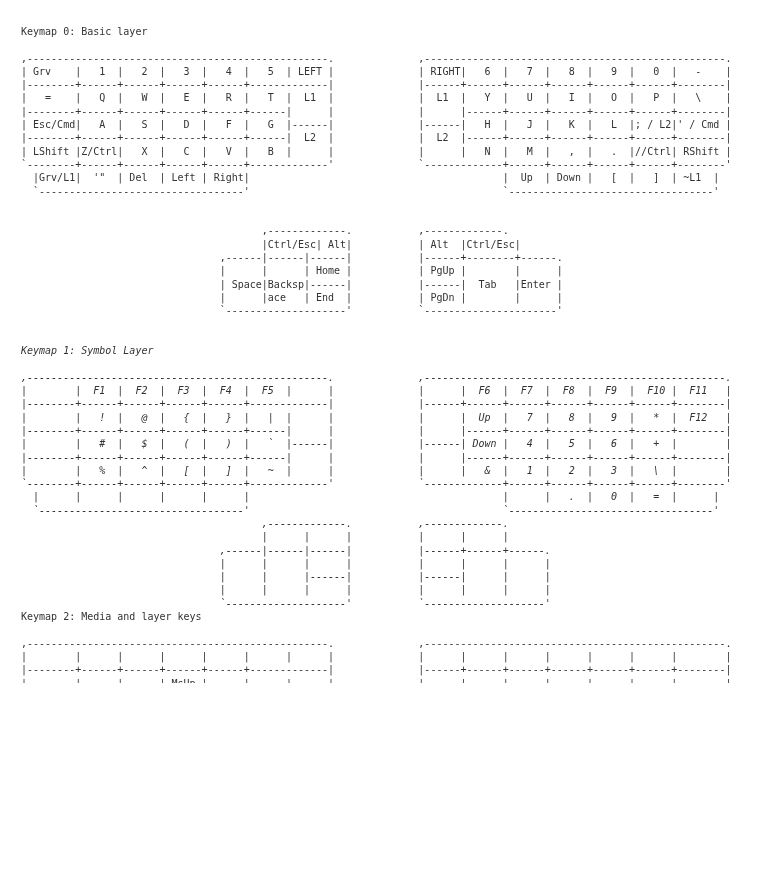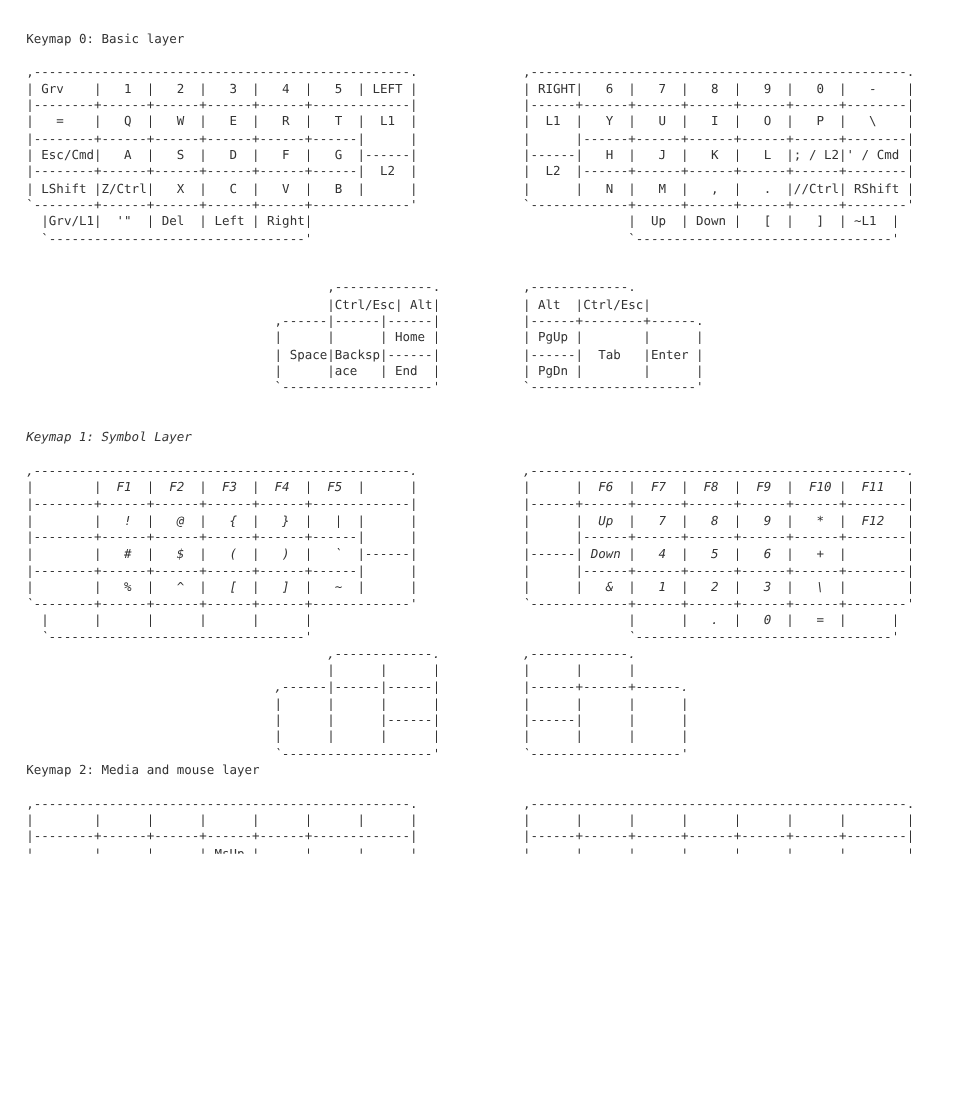--- a/index.html
+++ b/index.html
@@ -80,21 +80,21 @@
                                         ,-------------.           ,-------------.
                                         |      |      |           |      |      |
                                  ,------|------|------|           |------+------+------.
                                  |      |      |      |           |      |      |      |
                                  |      |      |------|           |------|      |      |
                                  |      |      |      |           |      |      |      |
                                  `--------------------'           `--------------------'</pre>
   </section>
 
   <section class="section-2">
-    <div class="km-title">Keymap 2: Media and mouse layer</div>
+    <div class="km-title">Keymap 2: Media and layer keys</div>
     <pre class="km-art">,--------------------------------------------------.              ,--------------------------------------------------.
 |        |      |      |      |      |      |      |              |      |      |      |      |      |      |        |
 |--------+------+------+------+------+-------------|              |------+------+------+------+------+------+--------|
 |        |      |      | MsUp |      |      |      |              |      |      |      |      |      |      |        |
 |--------+------+------+------+------+------|      |              |      |------+------+------+------+------+--------|
 |        |      |MsLeft|MsDown|MsRght|      |------|              |------| LEFT | DOWN |  UP  | RIGHT|      |  Play  |
 |--------+------+------+------+------+------|      |              |      |------+------+------+------+------+--------|
 |        |      |      |      |      |      |      |              |      |      |      | Prev | Next |      |        |
 `--------+------+------+------+------+-------------'              `-------------+------+------+------+------+--------'
   |      |      | Lclk | Mclk | Rclk |                                          |VolUp |VolDn | Mute |      |      |

